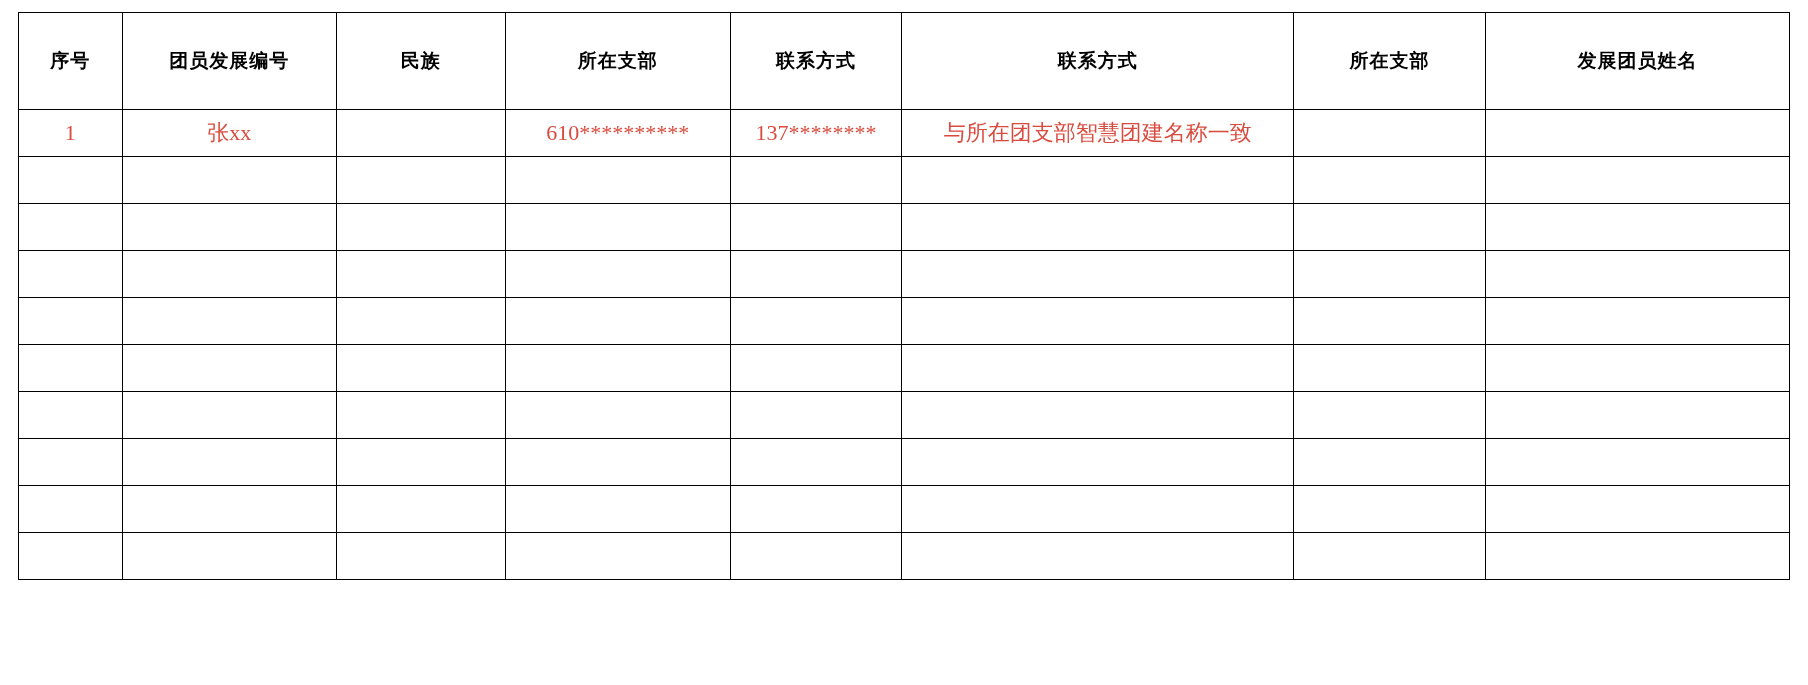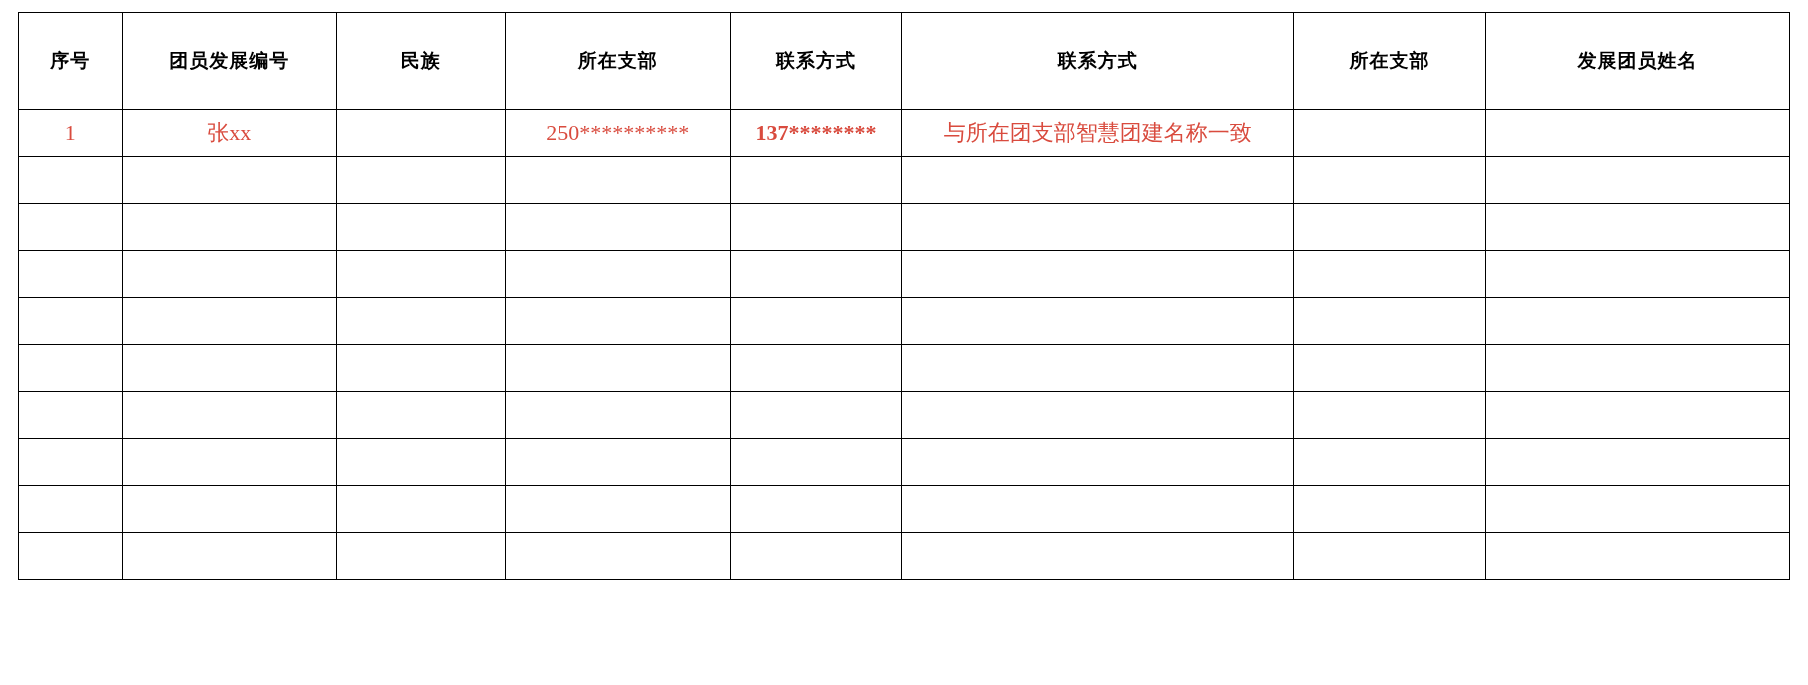--- a/index.html
+++ b/index.html
@@ -50,21 +50,21 @@
     height: 46px;
   }
   table.roster tr.data-row td.filled {
     color: #d94b3e;
     font-size: 22px;
   }
   td.c-index   { width: 92px; }
   td.c-name    { width: 190px; }
   td.c-ethnic  { width: 150px; }
   td.c-id      { width: 200px; }
-  td.c-phone   { width: 152px; font-weight: bold; }
+  td.c-phone   { width: 152px; }
   td.c-branch  { width: 348px; }
   td.c-sec     { width: 170px; }
   td.c-code    { width: 270px; }
 </style>
 </head>
 <body>
 
 <div class="sheet">
   <table class="roster">
     <colgroup>
@@ -86,21 +86,21 @@
         <td class="c-phone">联系方式</td>
         <td class="c-branch">联系方式</td>
         <td class="c-sec">所在支部</td>
         <td class="c-code">发展团员姓名</td>
       </tr>
 
       <tr class="data-row">
         <td class="c-index filled">1</td>
         <td class="c-name filled">张xx</td>
         <td class="c-ethnic filled"></td>
-        <td class="c-id filled">250**********</td>
+        <td class="c-id filled">610**********</td>
         <td class="c-phone filled">137********</td>
         <td class="c-branch filled">与所在团支部智慧团建名称一致</td>
         <td class="c-sec filled"></td>
         <td class="c-code filled"></td>
       </tr>
 
       <tr class="data-row">
         <td class="c-index"></td>
         <td class="c-name"></td>
         <td class="c-ethnic"></td>

